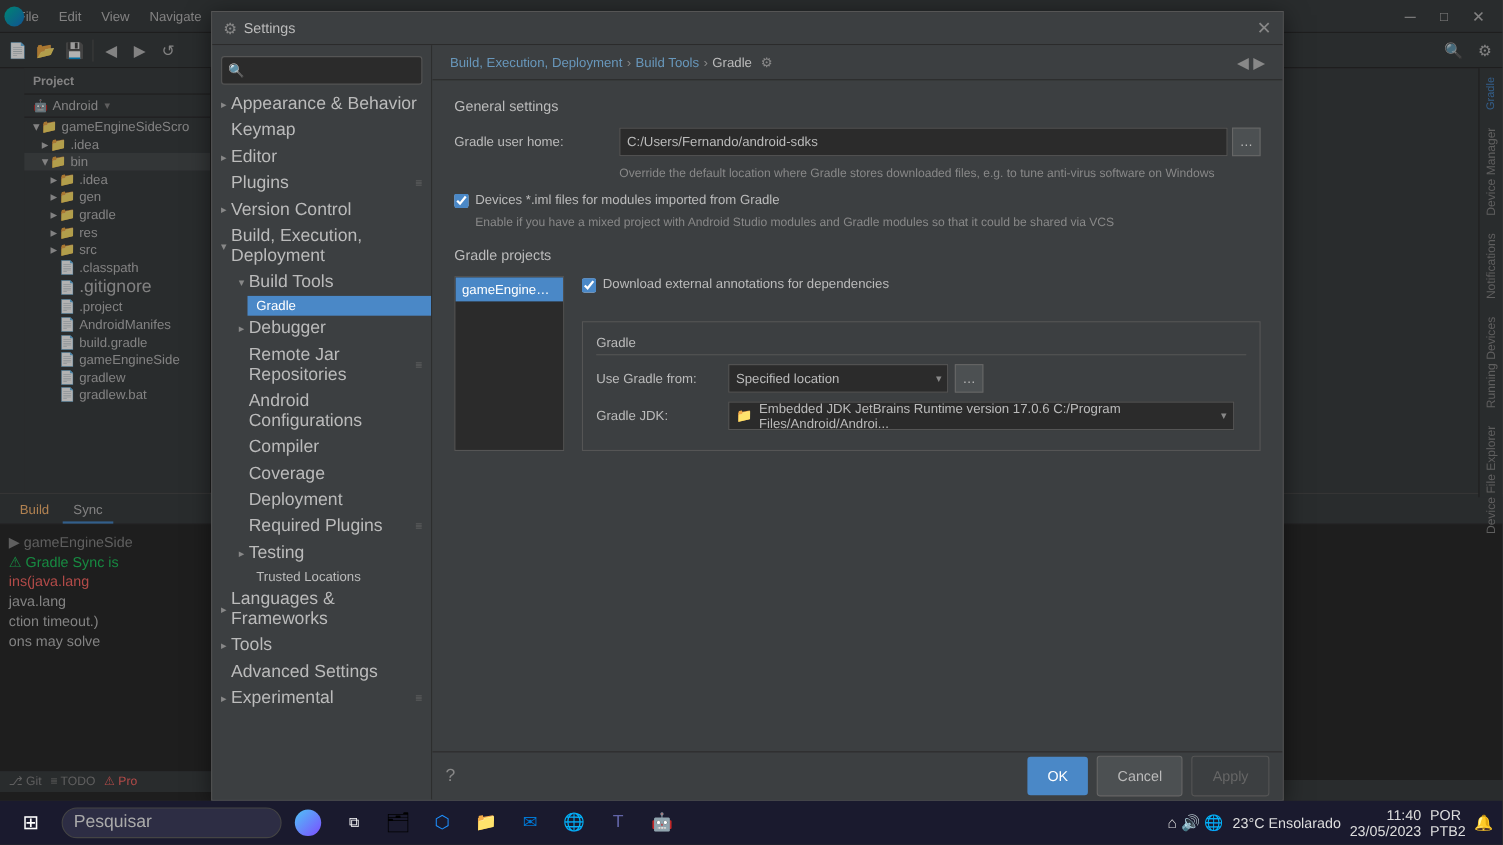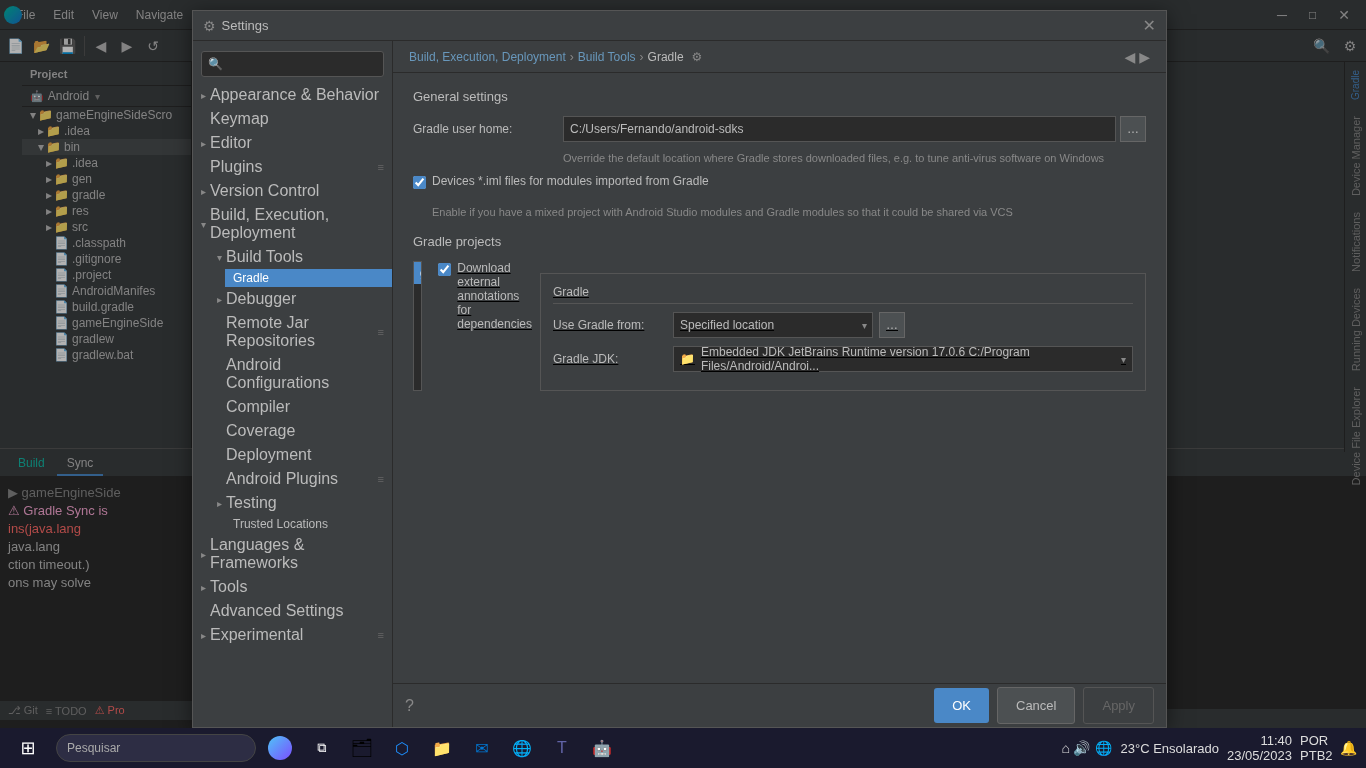--- a/index.html
+++ b/index.html
@@ -2,21 +2,21 @@
 <html><head>
   <meta charset="utf-8">
   <style>
     * { box-sizing: border-box; margin: 0; padding: 0; font-family: 'Segoe UI', Arial, sans-serif; font-size: 13px; }
     body { background: #2b2b2b; width: 1366px; height: 768px; overflow: hidden; position: relative; }
 
     
     .taskbar { position: absolute; bottom: 0; left: 0; width: 1366px; height: 40px; background: #1a1a2e; display: flex; align-items: center; padding: 0 8px; z-index: 100; }
     .taskbar-start { width: 40px; height: 32px; display: flex; align-items: center; justify-content: center; color: white; font-size: 18px; }
     .taskbar-search { width: 200px; height: 28px; background: #2d2d44; border: 1px solid #444; border-radius: 14px; display: flex; align-items: center; padding: 0 10px; color: #aaa; margin: 0 8px; }
-    .taskbar-search span { font-size: 12px; }
+    .taskbar-search span { font-size: 16px; }
     .taskbar-cortana { width: 24px; height: 24px; background: linear-gradient(135deg, #4fc3f7, #7c4dff); border-radius: 50%; margin: 0 4px; }
     .taskbar-icons { display: flex; gap: 4px; margin-left: 8px; }
     .taskbar-icon { width: 36px; height: 36px; display: flex; align-items: center; justify-content: center; border-radius: 4px; }
     .taskbar-right { margin-left: auto; display: flex; align-items: center; gap: 8px; color: #ddd; font-size: 12px; }
     .taskbar-clock { text-align: right; font-size: 11px; }
 
     
     .ide-bg { position: absolute; top: 0; left: 0; width: 1366px; height: 728px; background: #3c3f41; }
 
     
@@ -79,55 +79,55 @@
     .form-label { color: #bbb; font-size: 12px; width: 150px; flex-shrink: 0; }
     .form-input-wrap { flex: 1; display: flex; align-items: center; gap: 4px; }
     .form-input { background: #2b2b2b; border: 1px solid #555; color: #bbb; padding: 3px 6px; font-size: 12px; flex: 1; height: 26px; outline: none; }
     .form-btn-browse { width: 26px; height: 26px; background: #4c5052; border: 1px solid #666; display: flex; align-items: center; justify-content: center; cursor: pointer; color: #bbb; font-size: 12px; }
 
     .hint-text { color: #888; font-size: 11px; margin-left: 150px; margin-bottom: 10px; }
 
     .checkbox-row { display: flex; align-items: flex-start; margin-bottom: 6px; }
     .checkbox-row input[type=checkbox] { margin-right: 6px; margin-top: 2px; accent-color: #4a88c7; }
     .checkbox-row .cb-label { color: #bbb; font-size: 12px; }
-    .checkbox-row .cb-hint { color: #888; font-size: 11px; margin-top: 18px; text-align: right; }
+    .checkbox-row .cb-hint { color: #888; font-size: 11px; margin-top: 8px; text-align: right; }
 
     .section-box { border: 1px solid #555; padding: 10px 12px; margin-top: 12px; }
 
     .gradle-row { display: flex; align-items: center; margin-bottom: 8px; }
     .gradle-label { color: #bbb; font-size: 12px; width: 120px; flex-shrink: 0; }
     .select-wrap { position: relative; display: flex; align-items: center; }
     .form-select { background: #2b2b2b; border: 1px solid #555; color: #bbb; padding: 3px 24px 3px 6px; font-size: 12px; height: 26px; outline: none; appearance: none; cursor: pointer; width: 200px; }
     .select-arrow { position: absolute; right: 6px; color: #888; pointer-events: none; font-size: 10px; }
 
     .jdk-select { background: #2b2b2b; border: 1px solid #555; color: #bbb; padding: 3px 6px; font-size: 12px; height: 26px; outline: none; width: 460px; display: flex; align-items: center; gap: 6px; cursor: pointer; position: relative; }
     .jdk-icon { font-size: 12px; }
     .jdk-arrow { margin-left: auto; color: #888; font-size: 10px; }
 
     
     .projects-section { display: flex; gap: 16px; margin-top: 12px; }
     .projects-list { width: 100px; border: 1px solid #555; background: #2b2b2b; overflow-y: auto; }
     .project-item { padding: 4px 6px; font-size: 12px; cursor: pointer; white-space: nowrap; overflow: hidden; text-overflow: ellipsis; }
     .project-item.selected { background: #4a88c7; color: white; }
     .project-item:not(.selected) { color: #bbb; }
-    .projects-right { flex: 1; display: flex; flex-direction: row; gap: 8px; text-decoration: underline; }
+    .projects-right { flex: 1; display: flex; flex-direction: column; gap: 8px; }
 
     
     .dialog-footer { height: 44px; background: #3c3f41; border-top: 1px solid #2b2b2b; display: flex; align-items: center; justify-content: flex-end; padding: 0 12px; gap: 8px; }
     .footer-help { margin-right: auto; color: #888; cursor: pointer; font-size: 16px; }
     .btn { padding: 10px 18px; font-size: 13px; border: none; cursor: pointer; border-radius: 3px; }
     .btn-primary { background: #4a88c7; color: white; }
     .btn-secondary { background: #4c5052; color: #bbb; border: 1px solid #666; }
     .btn-disabled { background: #3c3f41; color: #666; border: 1px solid #555; cursor: default; }
     .right-tab { writing-mode: vertical-rl; transform: rotate(180deg); color: #888; font-size: 11px; padding: 8px 2px; cursor: pointer; white-space: nowrap; }
 
     
     .bottom-panel { position: absolute; bottom: 40px; left: 0; width: 1366px; height: 280px; background: #2b2b2b; border-top: 1px solid #555; }
     .bottom-tabs { height: 28px; background: #3c3f41; display: flex; align-items: flex-end; padding: 0 8px; border-bottom: 1px solid #2b2b2b; gap: 2px; }
-    .bottom-tab { padding: 4px 10px; font-size: 12px; color: #14b8a6; cursor: pointer; border-bottom: 2px solid transparent; }
+    .bottom-tab { padding: 4px 10px; font-size: 12px; color: #fdba74; cursor: pointer; border-bottom: 2px solid transparent; }
     .bottom-tab.active { color: #bbb; border-bottom: 2px solid #4a88c7; }
     .bottom-content { padding: 8px; color: #cc7832; font-size: 12px; font-family: monospace; }
     .bottom-line { margin-bottom: 3px; }
     .error-text { color: #ff6b68; }
     .normal-text { color: #bbb; }
     .status-item { color: #888; font-size: 11px; margin-right: 12px; }
 
     
     ::-webkit-scrollbar { width: 8px; height: 8px; }
     ::-webkit-scrollbar-track { background: #2b2b2b; }
@@ -228,21 +228,21 @@
     <span style="color:#bbb;font-size:12px;">src</span>
   </div>
   <div class="tree-item indent-3">
     <span class="tree-arrow" style="visibility:hidden;">▸</span>
     <span class="file-icon" style="color:#6897bb;">📄</span>
     <span style="color:#bbb;font-size:12px;">.classpath</span>
   </div>
   <div class="tree-item indent-3">
     <span class="tree-arrow" style="visibility:hidden;">▸</span>
     <span class="file-icon" style="color:#6897bb;">📄</span>
-    <span style="color:#bbb;font-size:12px;">.gitignore</span>
+    <span style="color:#bbb;font-size:16px;">.gitignore</span>
   </div>
   <div class="tree-item indent-3">
     <span class="tree-arrow" style="visibility:hidden;">▸</span>
     <span class="file-icon" style="color:#6897bb;">📄</span>
     <span style="color:#bbb;font-size:12px;">.project</span>
   </div>
   <div class="tree-item indent-3">
     <span class="tree-arrow" style="visibility:hidden;">▸</span>
     <span class="file-icon" style="color:#9dc927;">📄</span>
     <span style="color:#bbb;font-size:12px;">AndroidManifes</span>
@@ -273,21 +273,21 @@
   <div class="bottom-tabs">
     <div class="bottom-tab">Build</div>
     <div class="bottom-tab active">Sync</div>
   </div>
   <div class="bottom-content">
     <div class="bottom-line">
       <span style="color:#888;">▶ </span>
       <span style="color:#888;">gameEngineSide</span>
     </div>
     <div class="bottom-line">
-      <span style="color:#f9a8d4;">⚠ Gradle Sync is</span>
+      <span style="color:#22c55e;">⚠ Gradle Sync is</span>
     </div>
     <div class="bottom-line">
       <span class="error-text">ins(java.lang</span>
     </div>
     <div class="bottom-line">
       <span class="normal-text">java.lang</span>
     </div>
     <div class="bottom-line">
       <span class="normal-text">ction timeout.)</span>
     </div>
@@ -390,21 +390,21 @@
         <div class="nav-item">
           <span class="nav-arrow" style="visibility:hidden;">▸</span>
           <span class="nav-label">Coverage</span>
         </div>
         <div class="nav-item">
           <span class="nav-arrow" style="visibility:hidden;">▸</span>
           <span class="nav-label">Deployment</span>
         </div>
         <div class="nav-item">
           <span class="nav-arrow" style="visibility:hidden;">▸</span>
-          <span class="nav-label">Android Plugins</span>
+          <span class="nav-label">Required Plugins</span>
           <span class="nav-ext">≡</span>
         </div>
         <div class="nav-item">
           <span class="nav-arrow">▸</span>
           <span class="nav-label">Testing</span>
         </div>
 
         <div style="padding-left:16px;">
           <div class="nav-subitem">
             <span class="nav-label">Trusted Locations</span>

